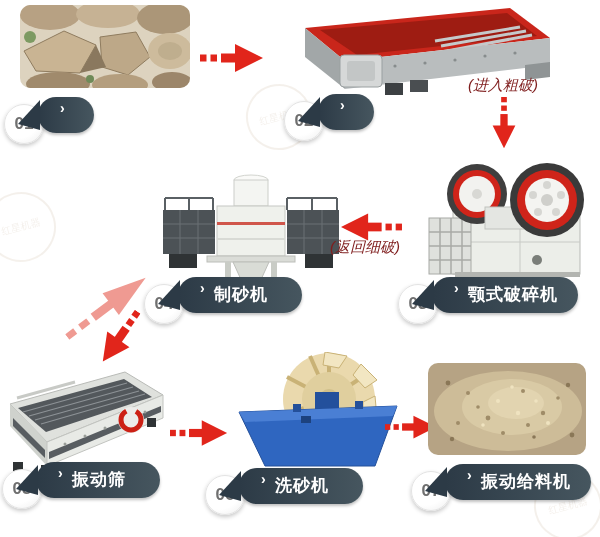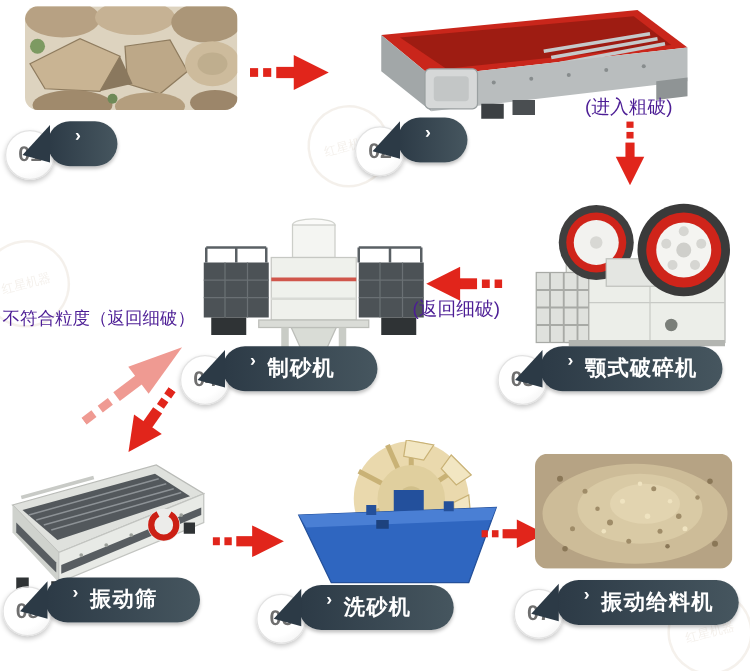--- a/index.html
+++ b/index.html
@@ -24,21 +24,21 @@
         border-style:solid;border-width:24px 22px 6px 0;
         border-color:transparent #2c3a46 transparent transparent;}
   .chev{position:absolute;left:22px;top:-7px;font-size:14px;font-weight:bold;color:#fff;}
 
   
   .arrow{position:absolute;}
   .arrow svg{display:block;width:100%;height:100%;}
   .red{color:#e1251b;}
   .pink{color:#ef9a92;}
 
-  .note{position:absolute;color:#4c1d95;font-size:15px;white-space:nowrap;}
+  .note{position:absolute;color:#7f1d1d;font-size:15px;white-space:nowrap;font-style:italic;}
   .note.small{font-size:14px;}
 
   .wm{position:absolute;opacity:.12;color:#a98a66;border:2px solid currentColor;border-radius:50%;
       display:flex;align-items:center;justify-content:center;font-size:10px;transform:rotate(-15deg);
       pointer-events:none;}
 </style>
 </head>
 <body>
 
 <div id="canvas">
@@ -207,21 +207,20 @@
     </svg>
   </div>
 
   <div class="arrow red" style="left:340px;top:212px;width:62px;height:30px;transform:rotate(180deg);">
     <svg viewBox="0 0 64 31">
         <use href="#arr"></use>
       </svg>
   </div>
   <div class="note" style="left:330px;top:238px;">(返回细破)</div>
 
-  <div class="note small" style="left:2px;top:246px;">不符合粒度（返回细破）</div>
   <div class="arrow pink" style="left:57px;top:292px;width:100px;height:30px;transform:rotate(-37deg);">
     <svg viewBox="0 0 64 31" preserveAspectRatio="none">
         <use href="#arr"></use>
       </svg>
   </div>
 
   <div class="arrow red" style="left:89px;top:322px;width:62px;height:30px;transform:rotate(125deg);">
     <svg viewBox="0 0 64 31">
         <use href="#arr"></use>
       </svg>

